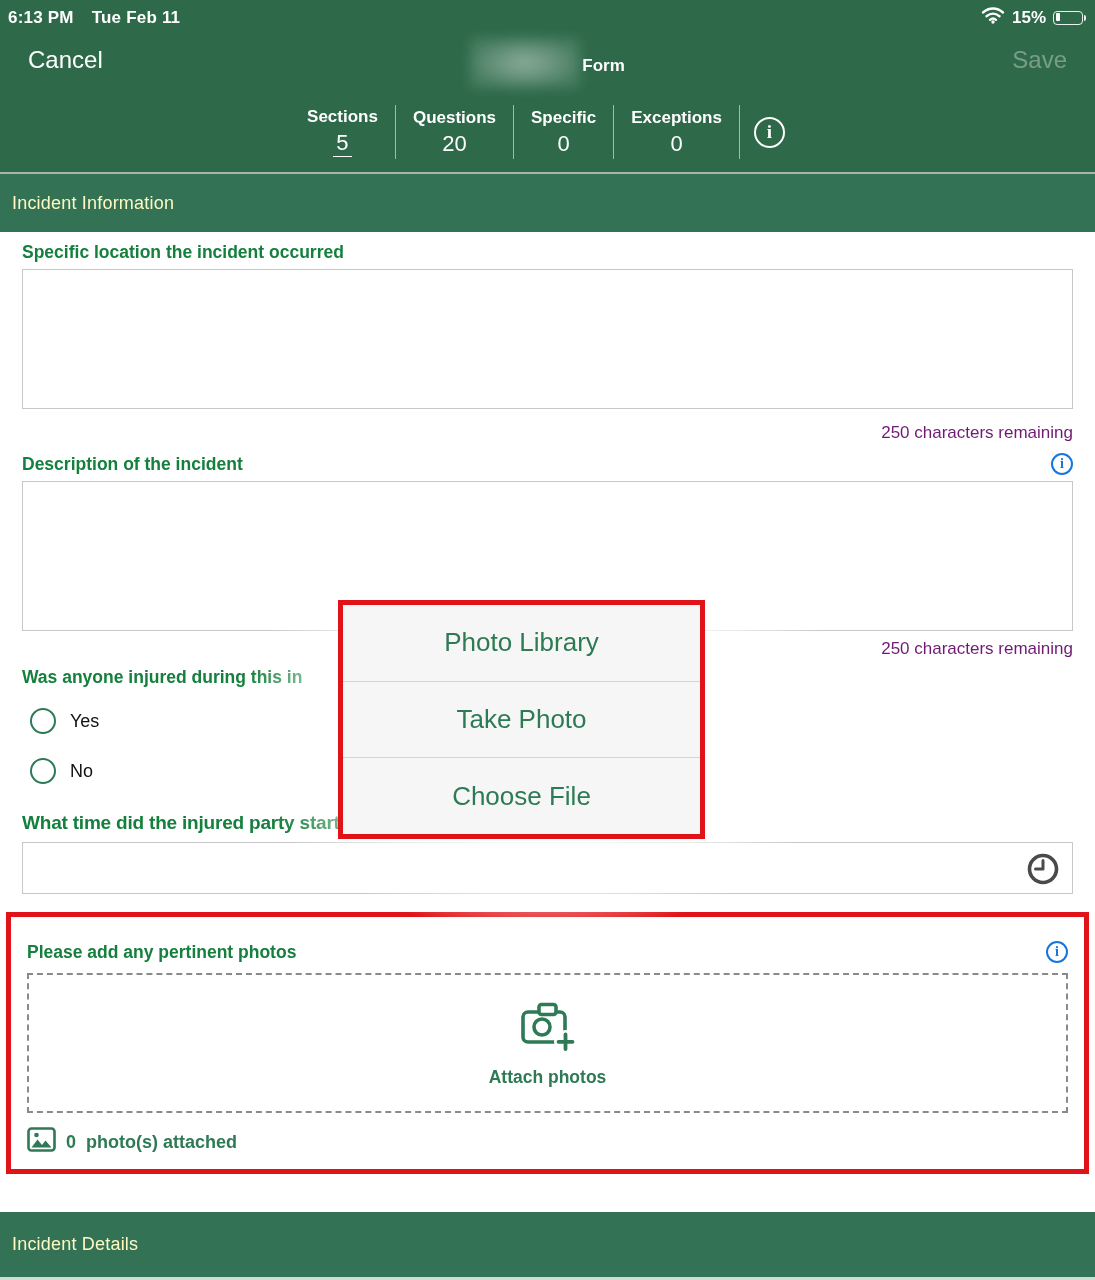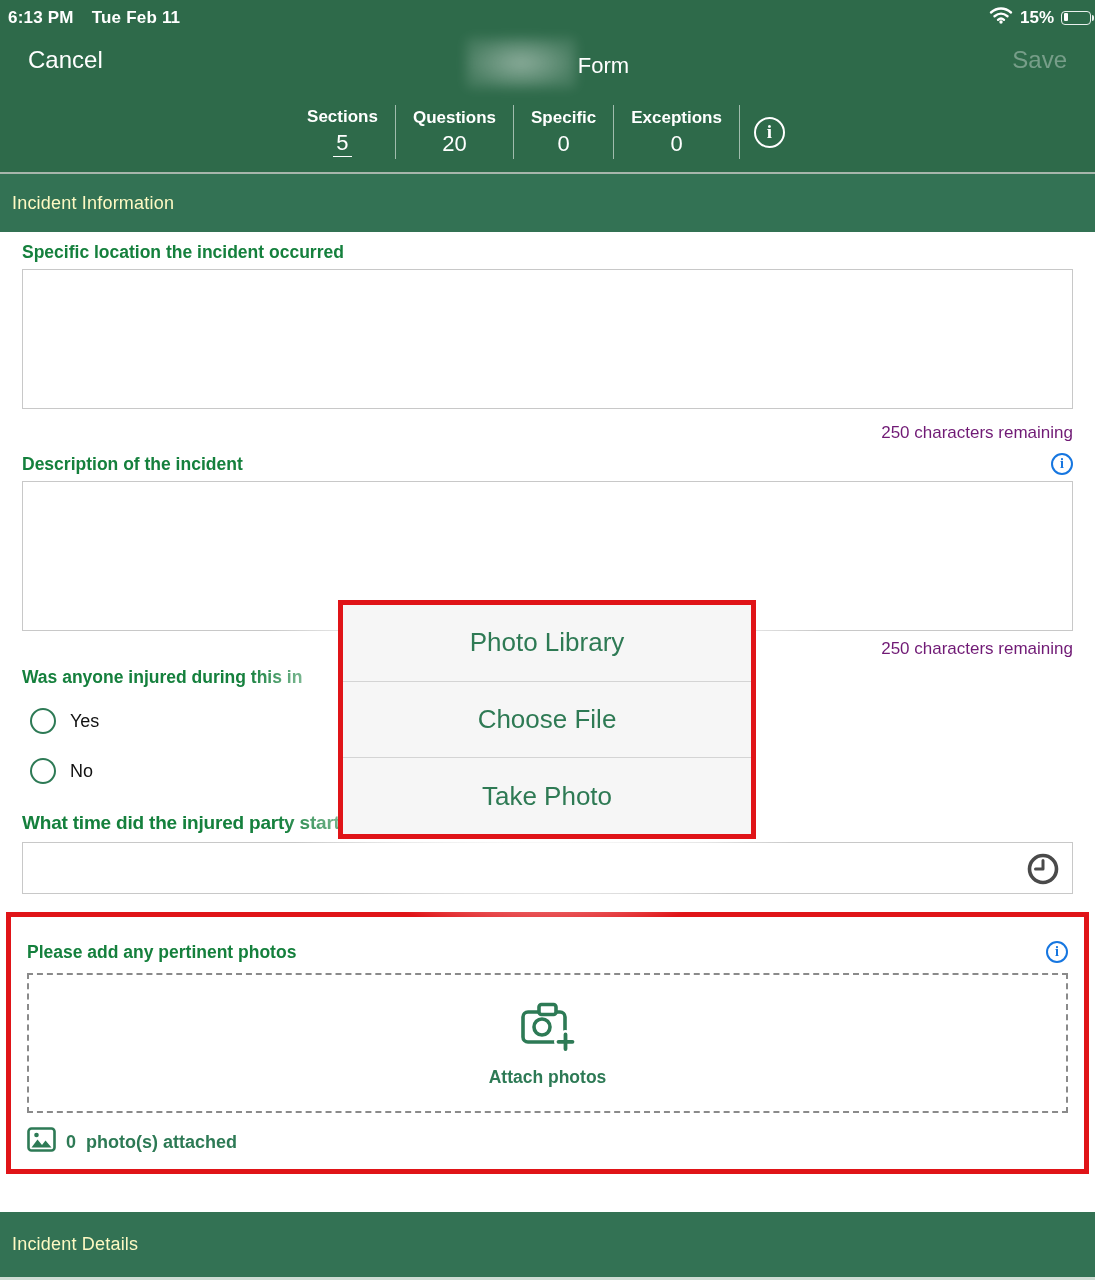--- a/index.html
+++ b/index.html
@@ -6,34 +6,34 @@
   html,body { width:1095px; height:1280px; }
   body {
     font-family:"Liberation Sans", sans-serif;
     background:#ffffff;
     position:relative;
     overflow:hidden;
   }
 
   
   .header { background:#2e6a4a; color:#fff; height:172px; position:relative; }
-  .status-row { display:flex; justify-content:space-between; align-items:center; padding:5px 4px 0 8px; height:30px;text-align:center; }
+  .status-row { display:flex; justify-content:space-between; align-items:center; padding:5px 12px 0 8px; height:30px;text-align:center; }
   .status-left { display:flex; gap:18px; font-size:17px; font-weight:700; letter-spacing:.2px; }
   .status-right { display:flex; align-items:center; gap:7px; font-size:17px; font-weight:700; }
   .battery { position:relative; width:30px; height:14px; border:1.5px solid rgba(255,255,255,.9); border-radius:4px; }
   .battery .fill { position:absolute; left:1.5px; top:1.5px; width:4.5px; height:8px; background:#fff; border-radius:1px; }
   .battery .nub { position:absolute; right:-4px; top:3.5px; width:2.5px; height:6px; background:rgba(255,255,255,.9); border-radius:0 2px 2px 0; }
 
   .nav-row { position:relative; height:64px; }
   .nav-cancel { position:absolute; left:28px; top:16px; font-size:24px; color:#fff; cursor:pointer; }
   .nav-title { position:absolute; left:0; right:0; top:14px; display:flex; justify-content:center; align-items:center; gap:2px; }
   .title-redacted { width:110px; height:50px; margin-top:-6px; border-radius:6px;
     background:radial-gradient(ellipse at center, rgba(255,255,255,.45), rgba(255,255,255,.12) 75%);
     filter:blur(6px); }
-  .title-text { font-size:22px; font-weight:400; }
+  .title-text { font-size:17px; font-weight:700; }
   .nav-save { position:absolute; right:28px; top:16px; font-size:24px; color:rgba(255,255,255,.35); }
 
   .stats-row { display:flex; justify-content:center; align-items:center; height:76px; padding-right:8px; }
   .stat { display:flex; flex-direction:column; align-items:center; padding:0 17px; }
   .stat-label { font-size:17px; font-weight:600; }
   .stat-value { font-size:22px; margin-top:3px; }
   .stat-value.underlined { border-bottom:1.5px solid #fff; padding:0 3px; }
   .v-div { width:1px; height:54px; background:rgba(255,255,255,.55); }
   .info-circle-white { width:31px; height:31px; border:2px solid #fff; border-radius:50%;
     display:flex; align-items:center; justify-content:center; margin:0 12px 0 14px;
@@ -75,21 +75,21 @@
   .photos-label-row { margin-top:24px; display:flex; justify-content:space-between; align-items:center; }
   .attach-area { margin-top:10px; height:140px; border:2px dashed #8a8a8a; display:flex;
     flex-direction:column; align-items:center; justify-content:center; cursor:pointer; }
   .attach-text { color:#2d7a55; font-size:17.5px; font-weight:600; margin-top:10px; }
   .photos-count { display:flex; align-items:center; gap:10px; margin-top:14px; color:#2d7a55;
     font-size:18px; font-weight:600; }
 
   
   .glow { position:absolute; left:155px; top:439px; width:780px; height:560px; pointer-events:none; z-index:5;
     background:radial-gradient(50% 50% at 50% 50%, rgba(255,255,255,.94) 40%, rgba(255,255,255,.55) 60%, rgba(255,255,255,0) 78%); }
-  .action-sheet { position:absolute; left:338px; top:600px; width:418px; height:239px; z-index:10;
+  .action-sheet { position:absolute; left:338px; top:600px; width:367px; height:239px; z-index:10;
     border:5px solid #e01418; background:#f6f6f6; display:flex; flex-direction:column; }
   .sheet-item { flex:1; display:flex; align-items:center; justify-content:center;
     color:#2e7a54; font-size:26px; cursor:pointer; }
   .sheet-item + .sheet-item { border-top:1px solid #d4d4d4; }
 </style>
 </head>
 <body>
 
 <div class="header">
   <div class="status-row">
@@ -216,15 +216,15 @@
       <span>photo(s) attached</span>
     </div>
   </div>
 </div>
 
 <div class="section-bar bottom">Incident Details</div>
 
 <div class="glow"></div>
 <div class="action-sheet">
   <div class="sheet-item">Photo Library</div>
+  <div class="sheet-item">Take Photo</div>
   <div class="sheet-item">Choose File</div>
-  <div class="sheet-item">Take Photo</div>
 </div>
 
 </body></html>

